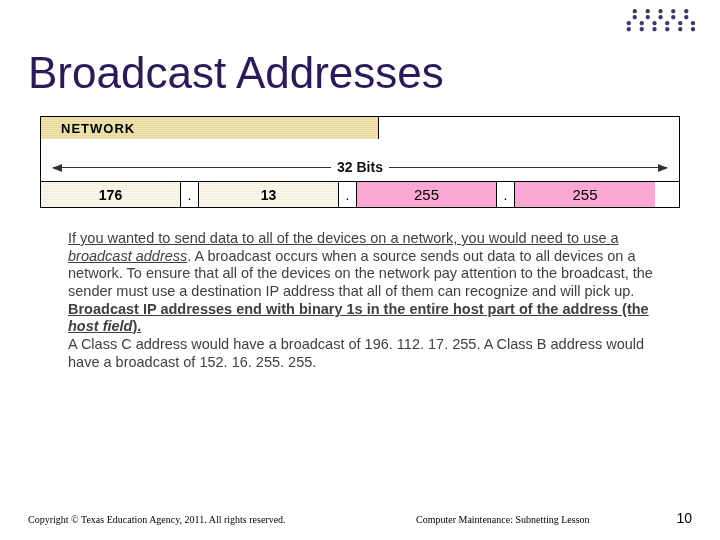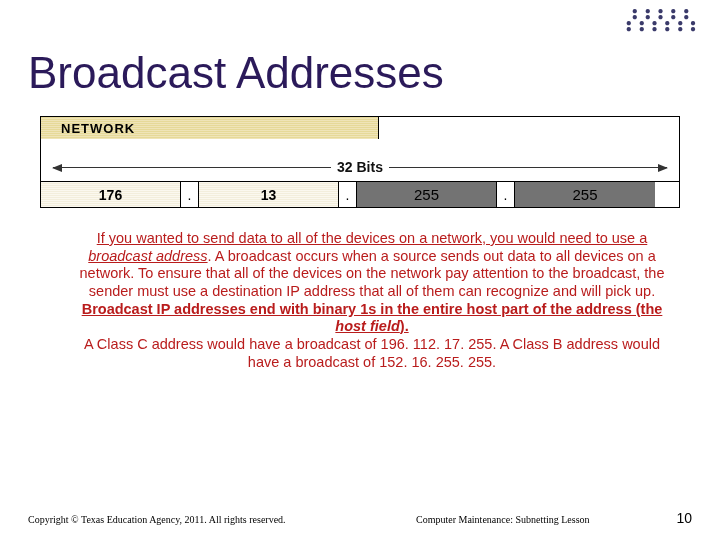--- a/index.html
+++ b/index.html
@@ -122,28 +122,27 @@
     display: flex;
     align-items: center;
     justify-content: center;
     font-size: 14px;
     font-weight: 700;
     border-right: 1px solid #000;
     background-image: repeating-linear-gradient(0deg,#fbf8ef 0,#fbf8ef 1px,#f3eedc 1px,#f3eedc 2px);
   }
   .oct.num { flex: 0 0 140px; }
   .oct.dot { flex: 0 0 18px; font-weight:400; background:#fff;}
-  .oct.plain { background:#737373; font-weight:400; font-size:15px;}
+  .oct.plain { background:#f9a8d4; font-weight:400; font-size:15px;}
   .oct:last-child{border-right:none;}
   .body-text {
     margin: 22px 16px 0 40px;
     font-size: 14.5px;
     line-height: 1.22;
-    color: #b91c1c;
-    text-align: center;
+    color: #404040;
   }
   .body-text .u { text-decoration: underline; }
   .body-text .bu { text-decoration: underline; font-weight:700; }
   .body-text .ib { font-style: italic; }
   .footer {
     position: absolute;
     bottom: 14px;
     left: 0;
     width: 100%;
     display: flex;

